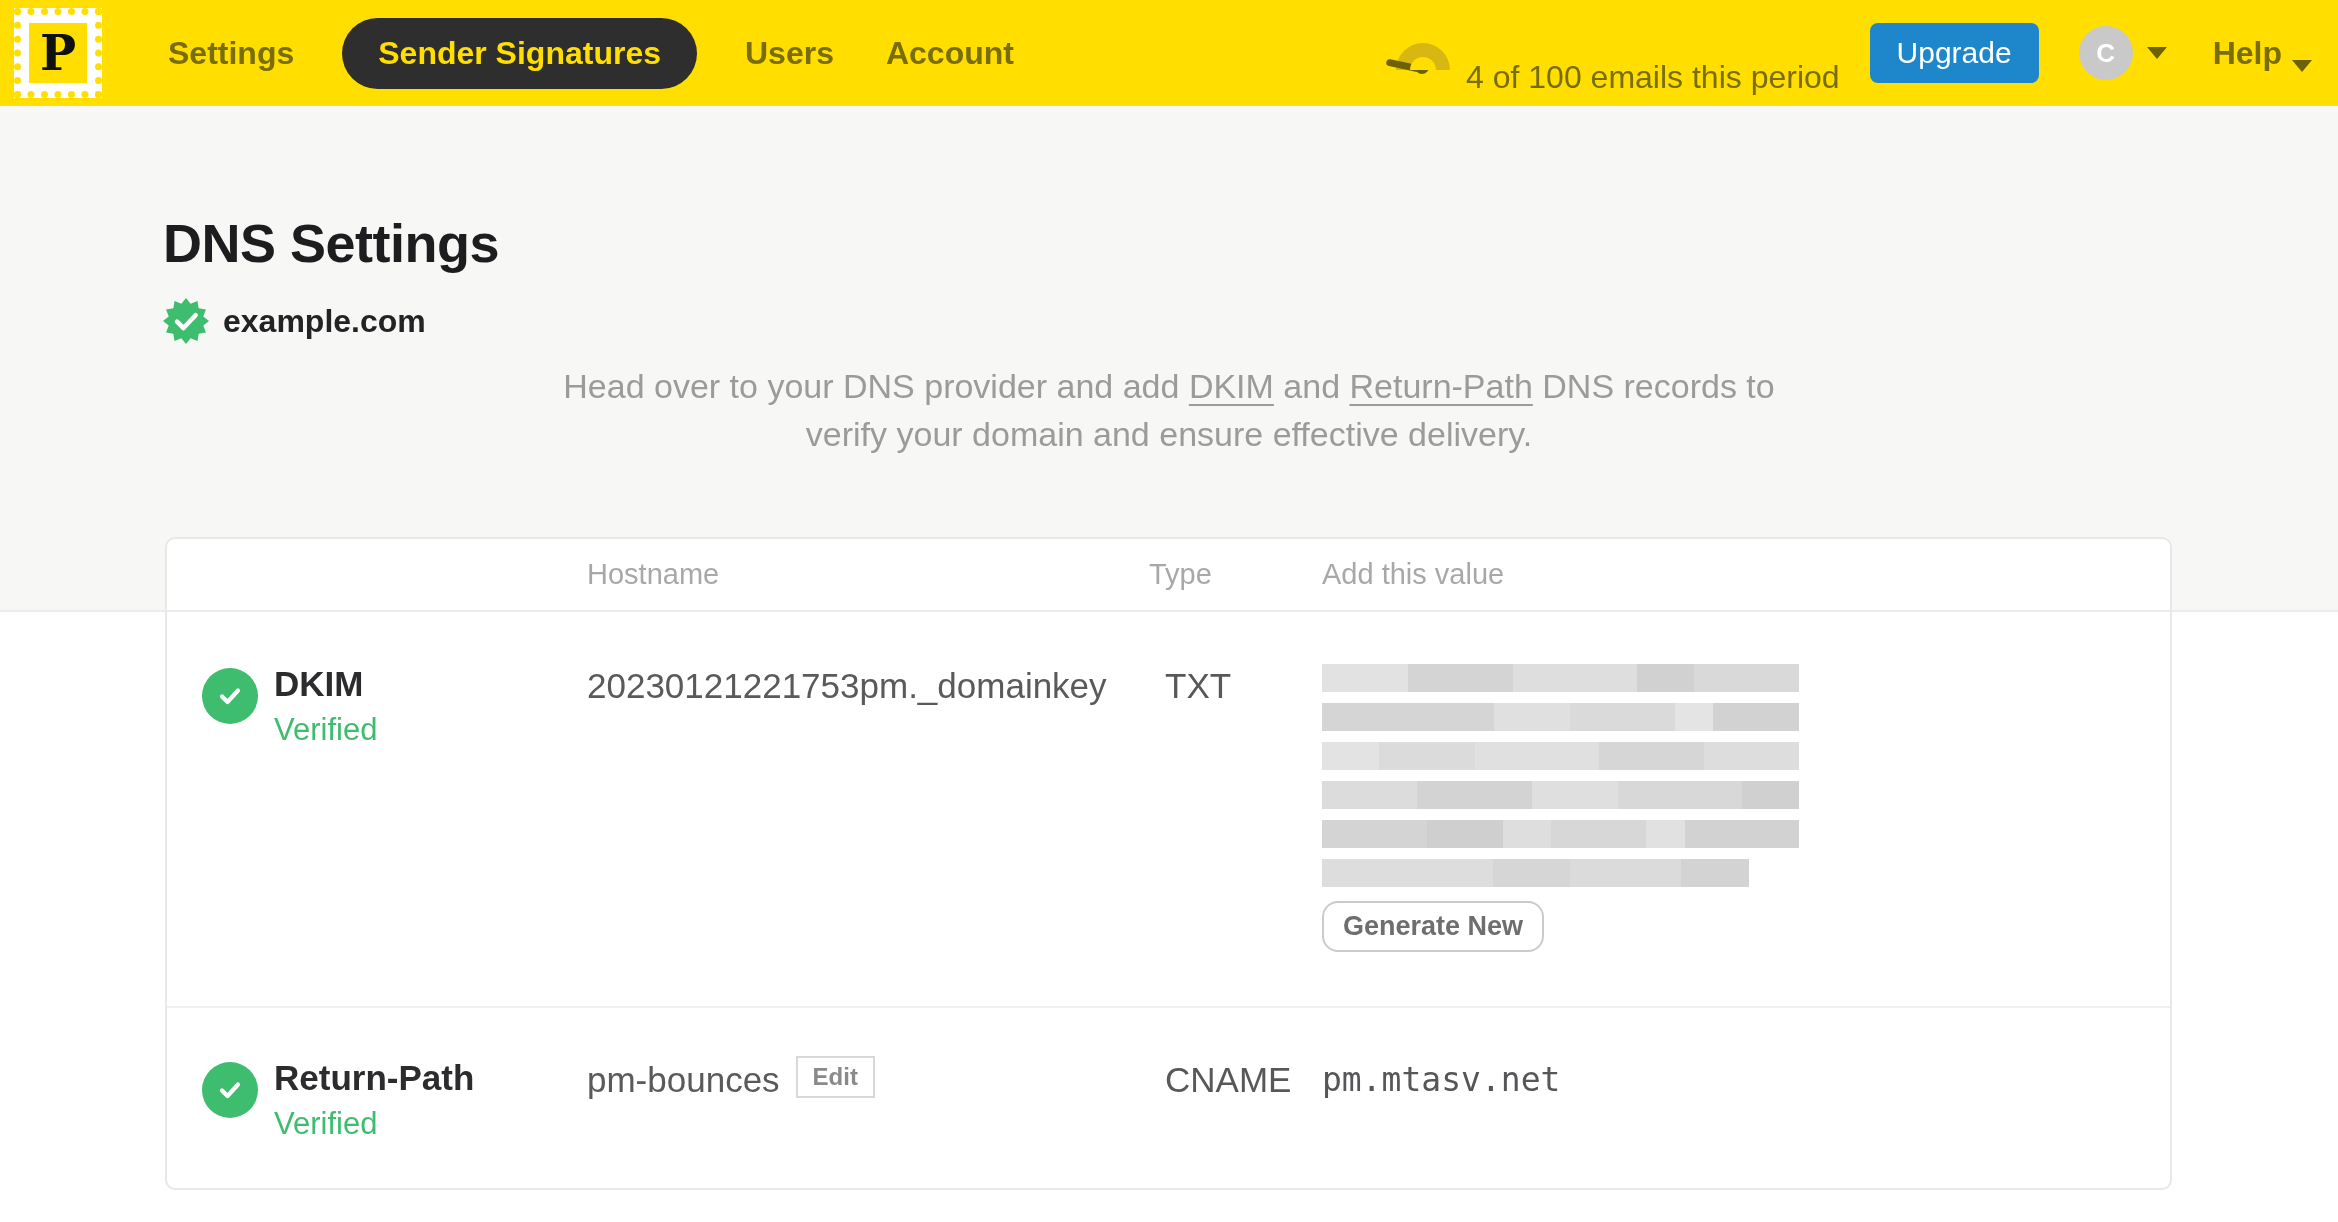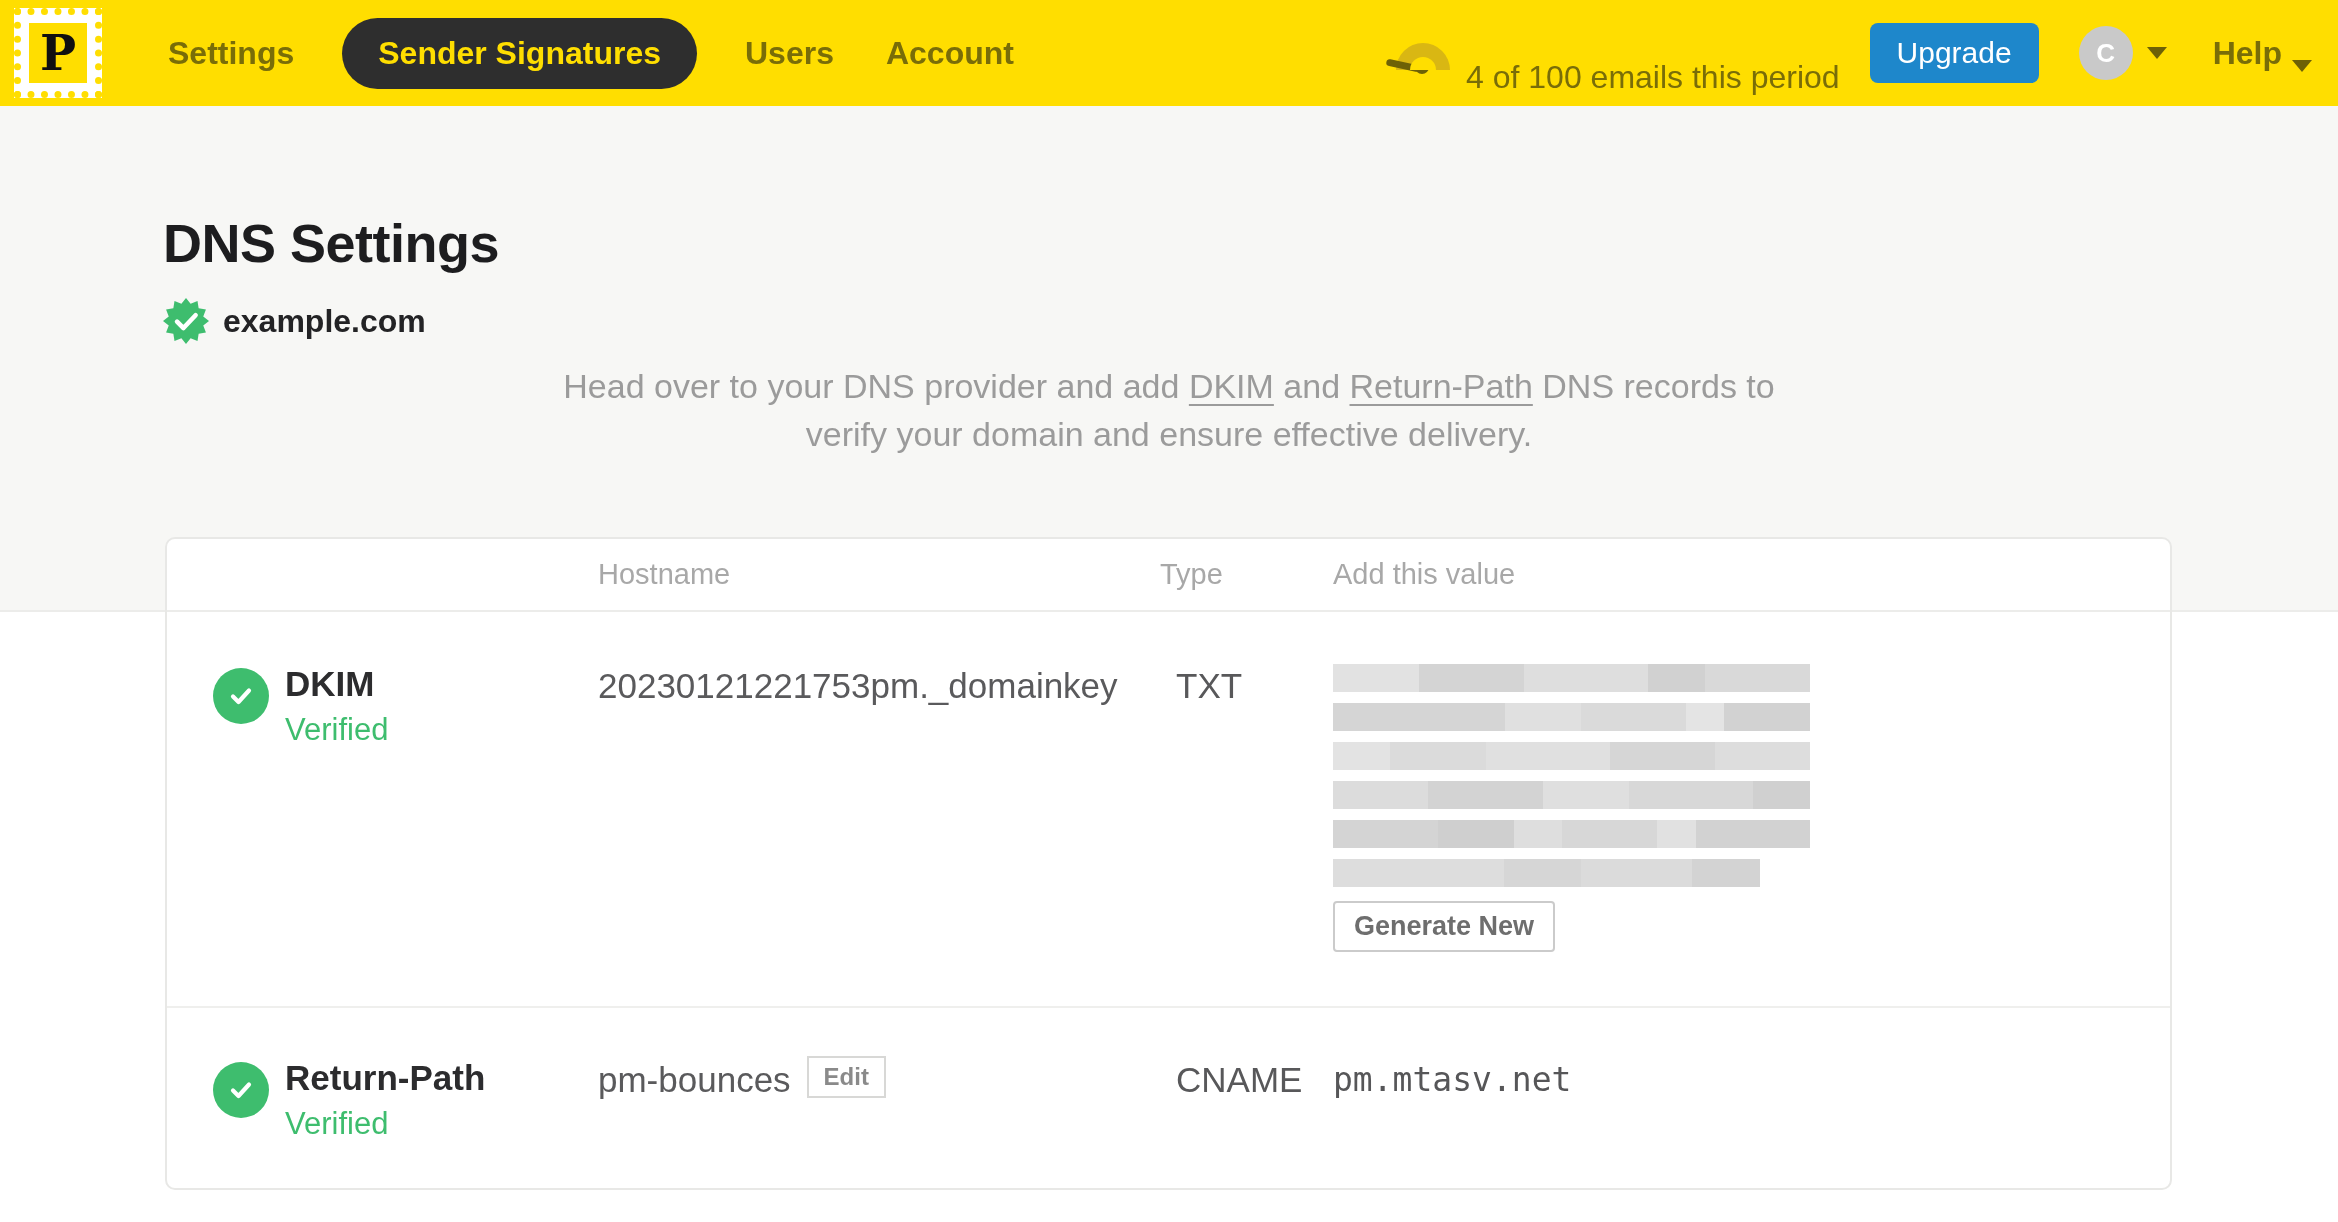--- a/index.html
+++ b/index.html
@@ -89,21 +89,21 @@
     text-underline-offset:6px;text-decoration-thickness:2px;cursor:pointer;
   }
 
   
   .card{
     position:absolute;left:165px;top:537px;width:2007px;height:653px;
     background:#ffffff;border:2px solid #e8e8e6;border-radius:10px;
   }
   .grid-row{
     display:grid;grid-template-columns:385px 562px 173px 1fr;
-    padding-left:46px;
+    padding-left:35px;
   }
   .thead{height:73px;border-bottom:2px solid #ececea;align-items:center;}
   .th{font-size:29px;color:#a8a8a8;}
   .row-dkim{height:396px;border-bottom:2px solid #efefed;padding-top:52px;}
   .row-rp{height:178px;padding-top:50px;}
   .name-cell{display:flex;gap:16px;}
   .check-circle{
     width:56px;height:56px;border-radius:50%;background:var(--success-green);
     display:flex;align-items:center;justify-content:center;flex:0 0 auto;margin-top:4px;
   }
@@ -121,21 +121,21 @@
   
   .redacted{width:477px;}
   .red-block{height:28px;margin-bottom:11px;}
   .red-block.b1{background:linear-gradient(90deg,#e2e2e2 0 18%,#d4d4d4 18% 40%,#dedede 40% 66%,#d1d1d1 66% 78%,#d9d9d9 78% 100%);}
   .red-block.b2{background:linear-gradient(90deg,#d5d5d5 0 36%,#e0e0e0 36% 52%,#dadada 52% 74%,#e4e4e4 74% 82%,#d2d2d2 82% 100%);}
   .red-block.b3{background:linear-gradient(90deg,#e3e3e3 0 12%,#dbdbdb 12% 32%,#e0e0e0 32% 58%,#d6d6d6 58% 80%,#dddddd 80% 100%);}
   .red-block.b4{background:linear-gradient(90deg,#dcdcdc 0 20%,#d3d3d3 20% 44%,#dfdfdf 44% 62%,#d8d8d8 62% 88%,#d0d0d0 88% 100%);}
   .red-block.b5{background:linear-gradient(90deg,#d4d4d4 0 22%,#cfcfcf 22% 38%,#dedede 38% 48%,#d7d7d7 48% 68%,#e1e1e1 68% 76%,#d2d2d2 76% 100%);}
   .red-block.b6{width:427px;background:linear-gradient(90deg,#dddddd 0 40%,#d6d6d6 40% 58%,#dbdbdb 58% 84%,#d3d3d3 84% 100%);}
   .generate-btn{
-    margin-top:3px;background:#ffffff;border:2px solid #cbcbcb;border-radius:4px;
+    margin-top:3px;background:#ffffff;border:2px solid #cbcbcb;border-radius:16px;
     font-size:27px;font-weight:bold;color:#6e6e6e;padding:8px 19px;cursor:pointer;font-family:inherit;
   }
 </style>
 </head>
 <body>
 
 <div class="nav">
   <div class="stamp">
     <div class="stamp-inner">P</div>
   </div>

